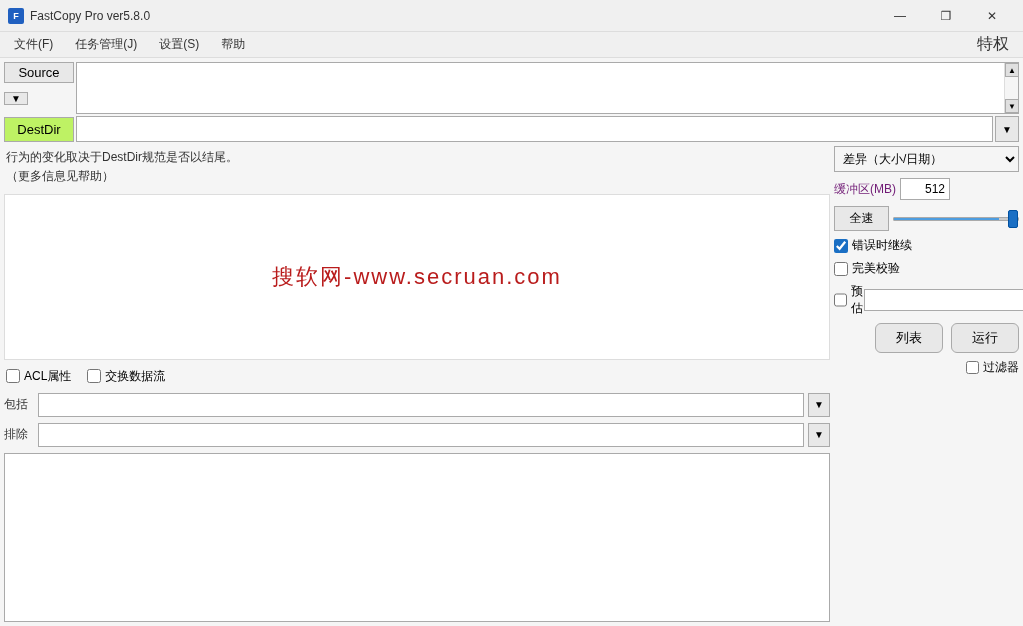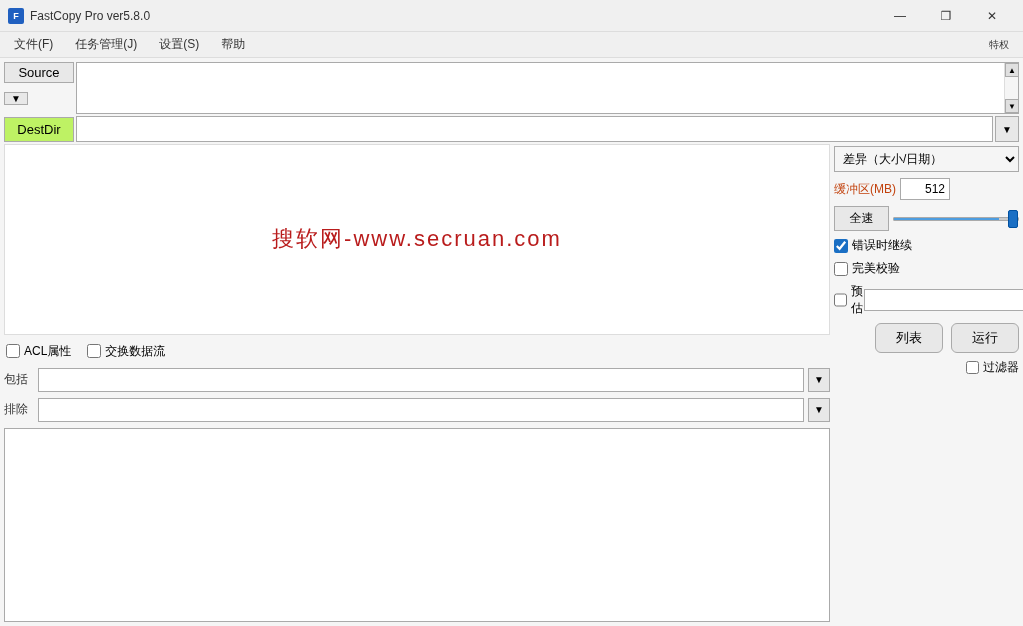--- a/index.html
+++ b/index.html
@@ -75,21 +75,21 @@
       gap: 2px;
     }
     .menu-item {
       padding: 3px 10px;
       font-size: 12px;
       color: #333;
       cursor: pointer;
       border-radius: 2px;
     }
     .menu-special {
-      font-size: 10px;
+      font-size: 16px;
       color: #333;
       padding: 3px 10px;
       cursor: pointer;
     }
 
     
     .main-content {
       background: #f5f5f5;
       padding: 4px;
       height: calc(626px - 58px);
@@ -329,21 +329,21 @@
       outline: none;
     }
 
     
     .buffer-row {
       display: flex;
       align-items: center;
       gap: 4px;
       font-size: 12px;
     }
-    .buffer-label { color: #c2410c; }
+    .buffer-label { color: #701a75; }
     .buffer-input {
       width: 50px;
       height: 22px;
       border: 1px solid #aaa;
       text-align: right;
       padding: 2px 4px;
       font-size: 12px;
       outline: none;
     }
 
@@ -492,20 +492,24 @@
 
   <div class="destdir-row">
     <button class="destdir-btn">DestDir</button>
     <input class="destdir-input" type="text" style="">
     <div class="destdir-dropdown">▼</div>
   </div>
 
   <div class="middle-section">
 
     <div class="left-panel">
+      <div class="info-text">
+        <div>行为的变化取决于DestDir规范是否以结尾。</div>
+        <div>（更多信息见帮助）</div>
+      </div>
       <div class="watermark-area">
         <span class="watermark-text">搜软网-www.secruan.com</span>
       </div>
       <div class="checkboxes-row">
         <label class="checkbox-item">
           <input type="checkbox" style="">
           <span>ACL属性</span>
         </label>
         <label class="checkbox-item">
           <input type="checkbox" style="">

